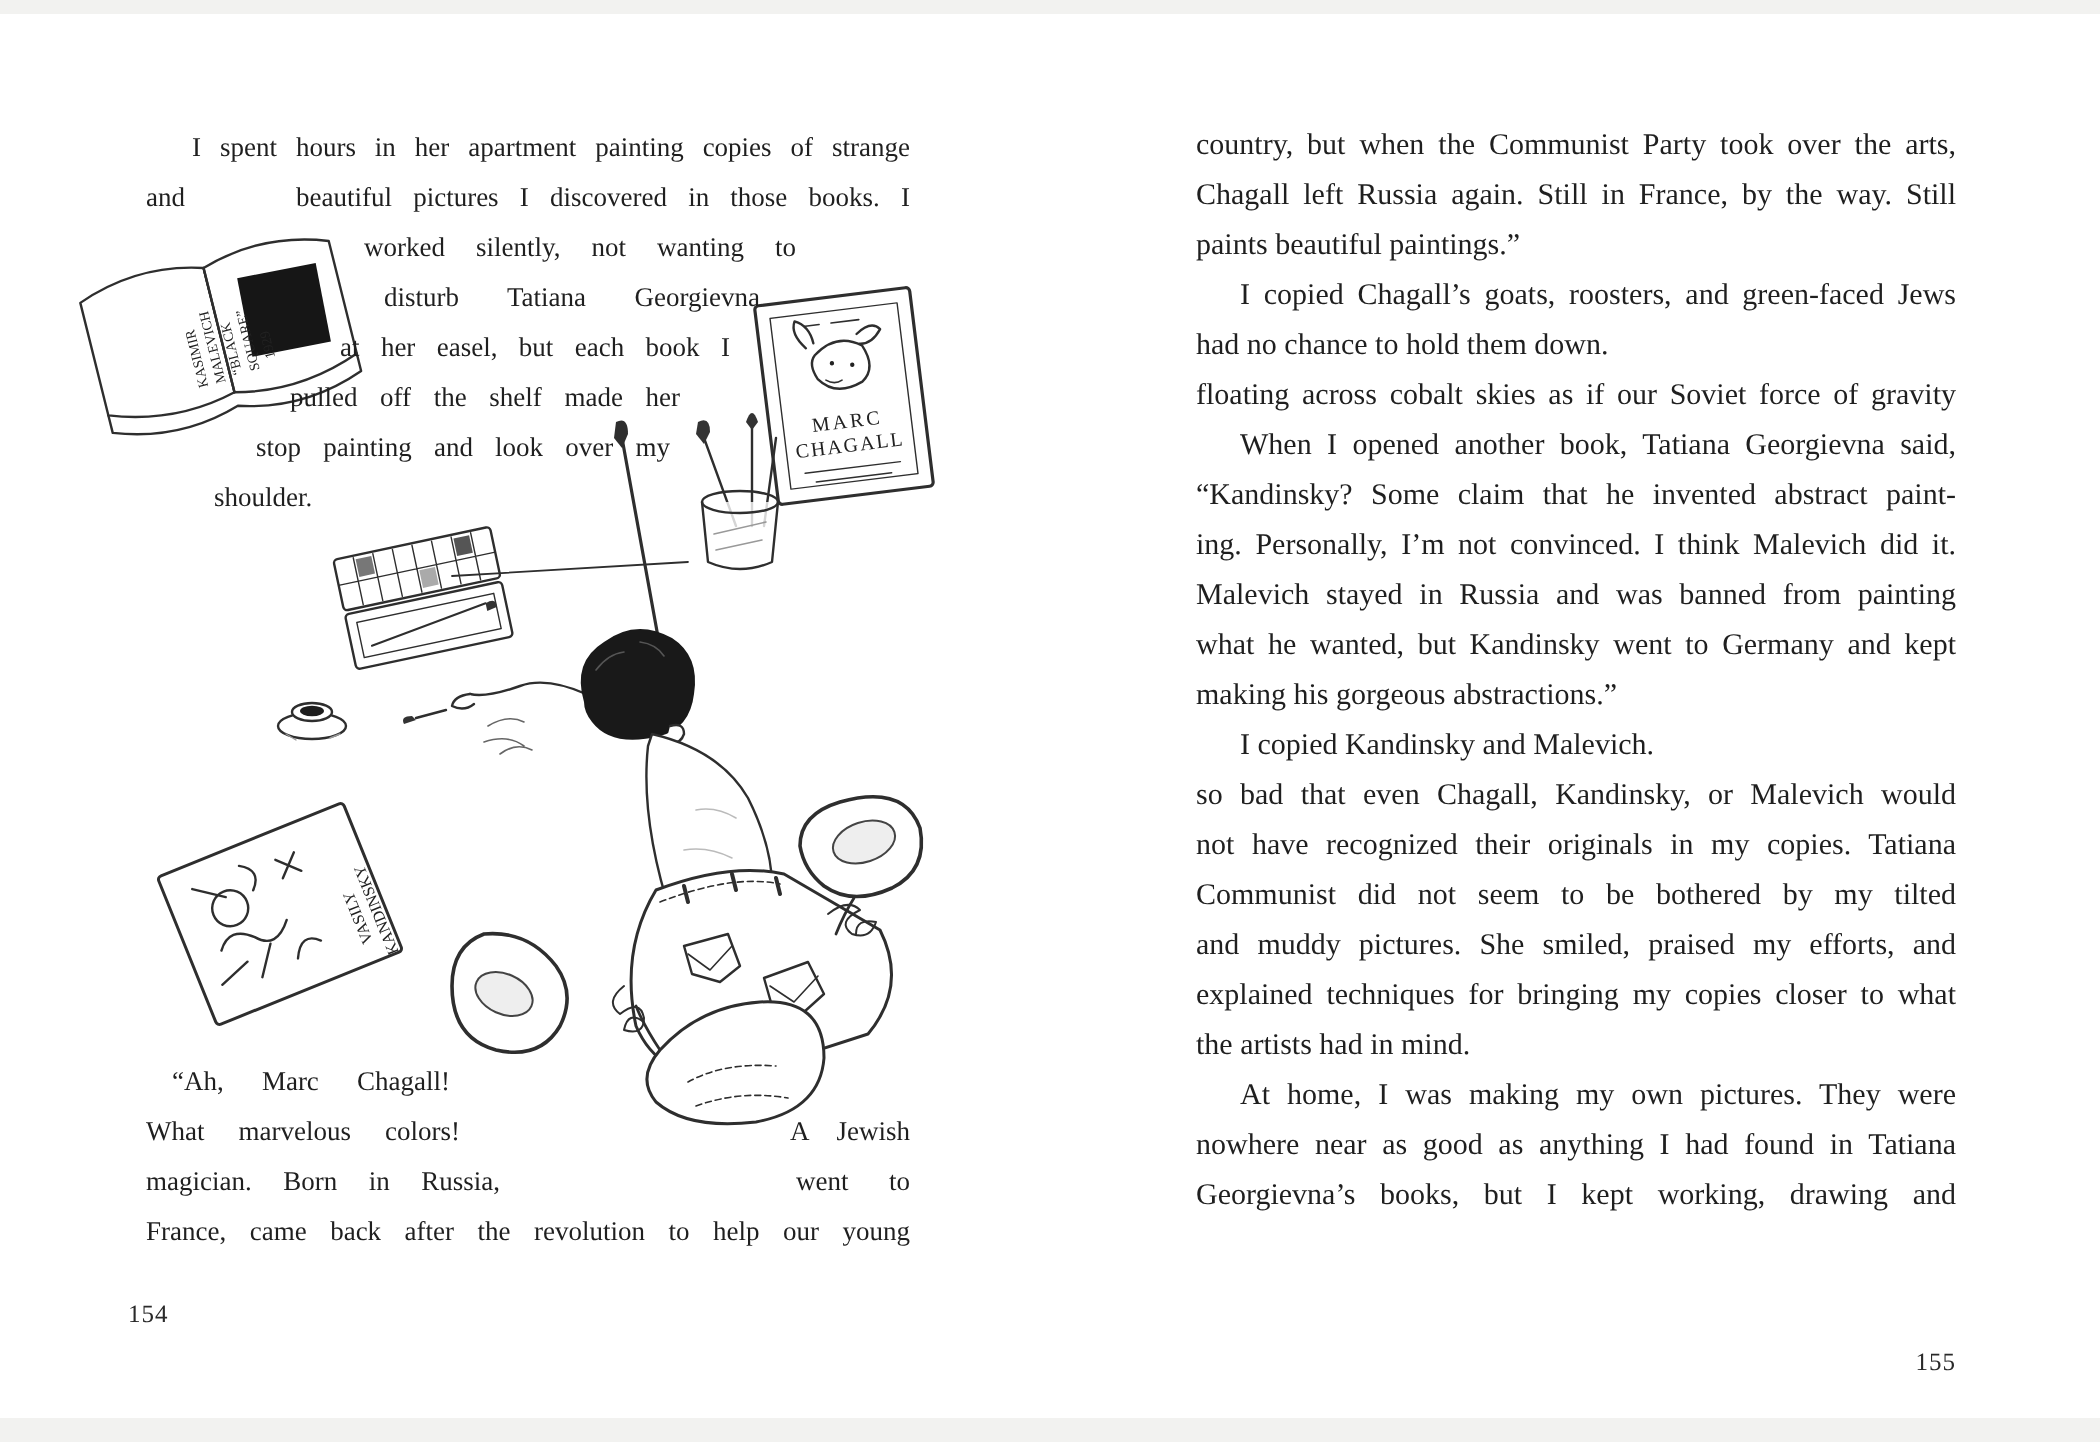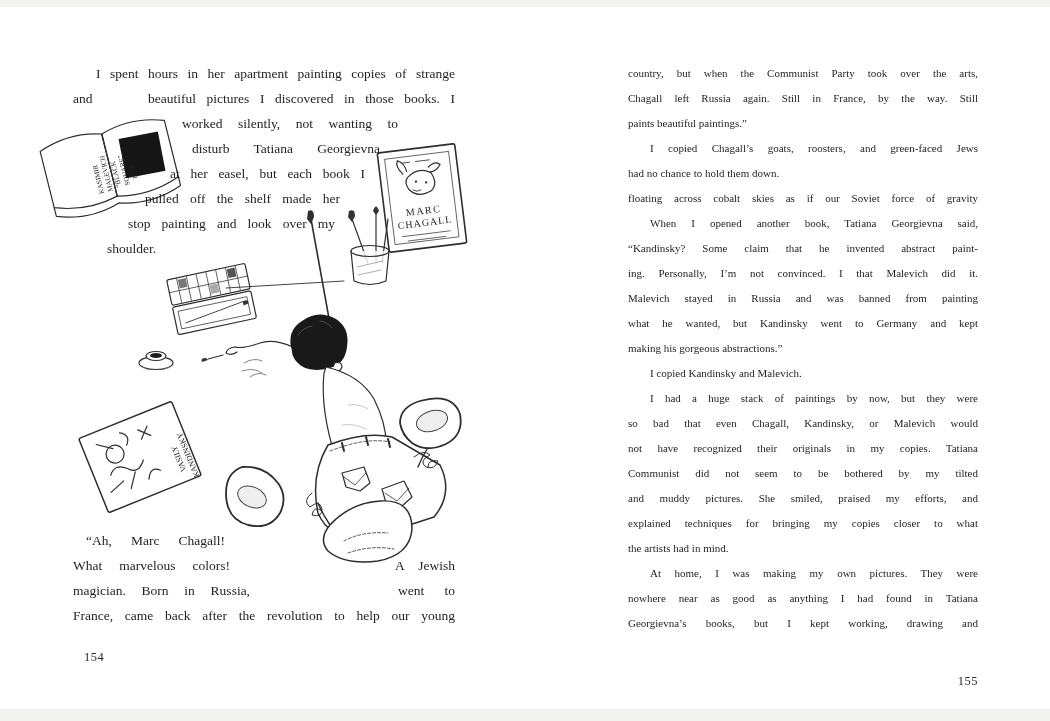--- a/index.html
+++ b/index.html
@@ -11,26 +11,26 @@
   .edge-band{position:absolute;left:0;width:100%;background:#f2f2f0;}
   .edge-top{top:0;height:7px;}
   .edge-bottom{bottom:0;height:12px;}
 
   #left-text{position:absolute;left:73px;top:0;width:382px;height:721px;}
   .abs-line{position:absolute;height:25px;line-height:25px;font-size:13.5px;}
   .abs-line .seg{position:absolute;top:0;height:25px;line-height:25px;display:block;}
   .just{text-align:justify;text-align-last:justify;}
 
   #right-text{position:absolute;left:598px;top:61px;width:380px;}
-  .rline{height:25px;line-height:25px;font-size:11px;text-align:justify;text-align-last:justify;margin-left:30px;}
+  .rline{height:25px;line-height:25px;font-size:15px;text-align:justify;text-align-last:justify;}
   .rline.indent{text-indent:22px;}
   .rline.end{text-align:left;text-align-last:left;}
 
   .page-num{position:absolute;top:650px;font-size:12.5px;letter-spacing:.5px;color:#2a2a2a;}
-  #pn-left{left:64px;margin-left:20px;}
+  #pn-left{left:64px;}
   #pn-right{left:940px;width:38px;text-align:right;margin-top:24px;}
 
   #illus{position:absolute;left:30px;top:105px;}
 </style>
 </head>
 <body>
 
 <div class="spread">
 
   <div class="edge-band edge-top"></div>
@@ -191,26 +191,25 @@
   <div class="page">
     <div id="right-text">
         <div class="rline">country, but when the Communist Party took over the arts,</div>
         <div class="rline">Chagall left Russia again. Still in France, by the way. Still</div>
         <div class="rline end">paints beautiful paintings.”</div>
         <div class="rline indent">I copied Chagall’s goats, roosters, and green-faced Jews</div>
         <div class="rline end">had no chance to hold them down.</div>
         <div class="rline">floating across cobalt skies as if our Soviet force of gravity</div>
         <div class="rline indent">When I opened another book, Tatiana Georgievna said,</div>
         <div class="rline">“Kandinsky? Some claim that he invented abstract paint-</div>
-        <div class="rline">ing. Personally, I’m not convinced. I that Malevich did it.</div>
+        <div class="rline">ing. Personally, I’m not convinced. I think Malevich did it.</div>
         <div class="rline">Malevich stayed in Russia and was banned from painting</div>
         <div class="rline">what he wanted, but Kandinsky went to Germany and kept</div>
         <div class="rline end">making his gorgeous abstractions.”</div>
         <div class="rline indent end">I copied Kandinsky and Malevich.</div>
-        <div class="rline indent">I had a huge stack of paintings by now, but they were</div>
         <div class="rline">so bad that even Chagall, Kandinsky, or Malevich would</div>
         <div class="rline">not have recognized their originals in my copies. Tatiana</div>
         <div class="rline">Communist did not seem to be bothered by my tilted</div>
         <div class="rline">and muddy pictures. She smiled, praised my efforts, and</div>
         <div class="rline">explained techniques for bringing my copies closer to what</div>
         <div class="rline end">the artists had in mind.</div>
         <div class="rline indent">At home, I was making my own pictures. They were</div>
         <div class="rline">nowhere near as good as anything I had found in Tatiana</div>
         <div class="rline">Georgievna’s books, but I kept working, drawing and</div>
       </div>

